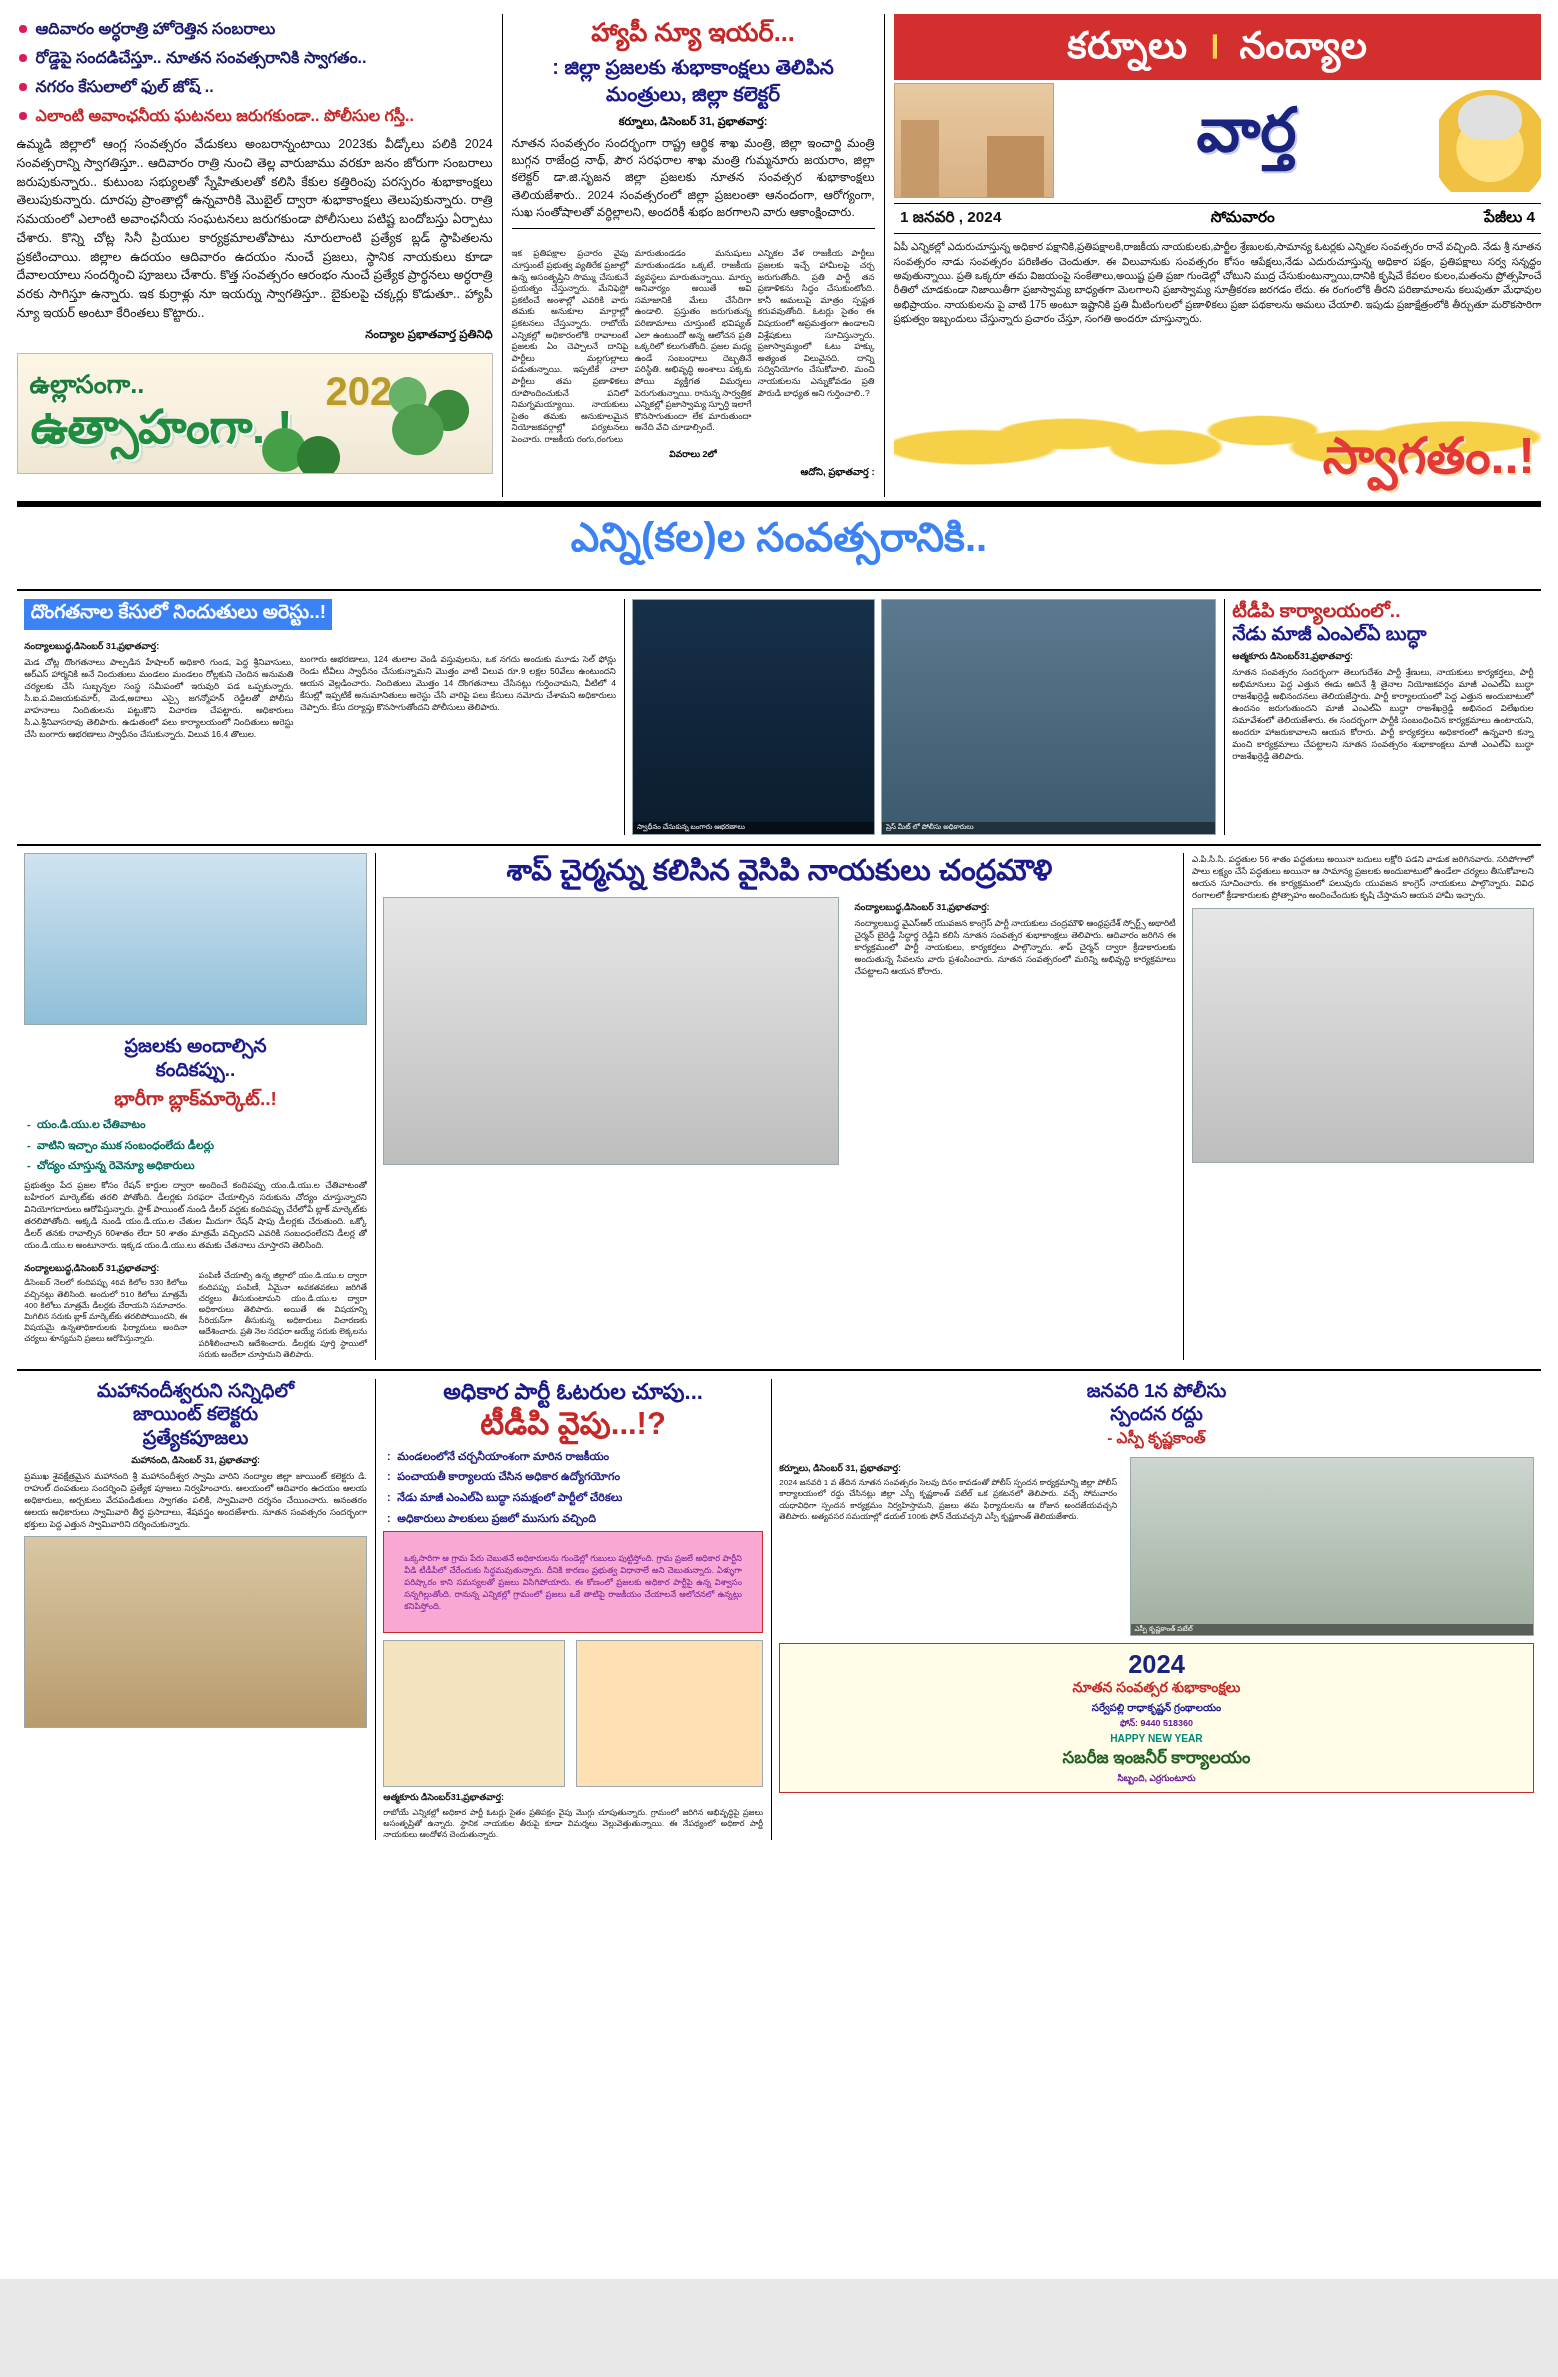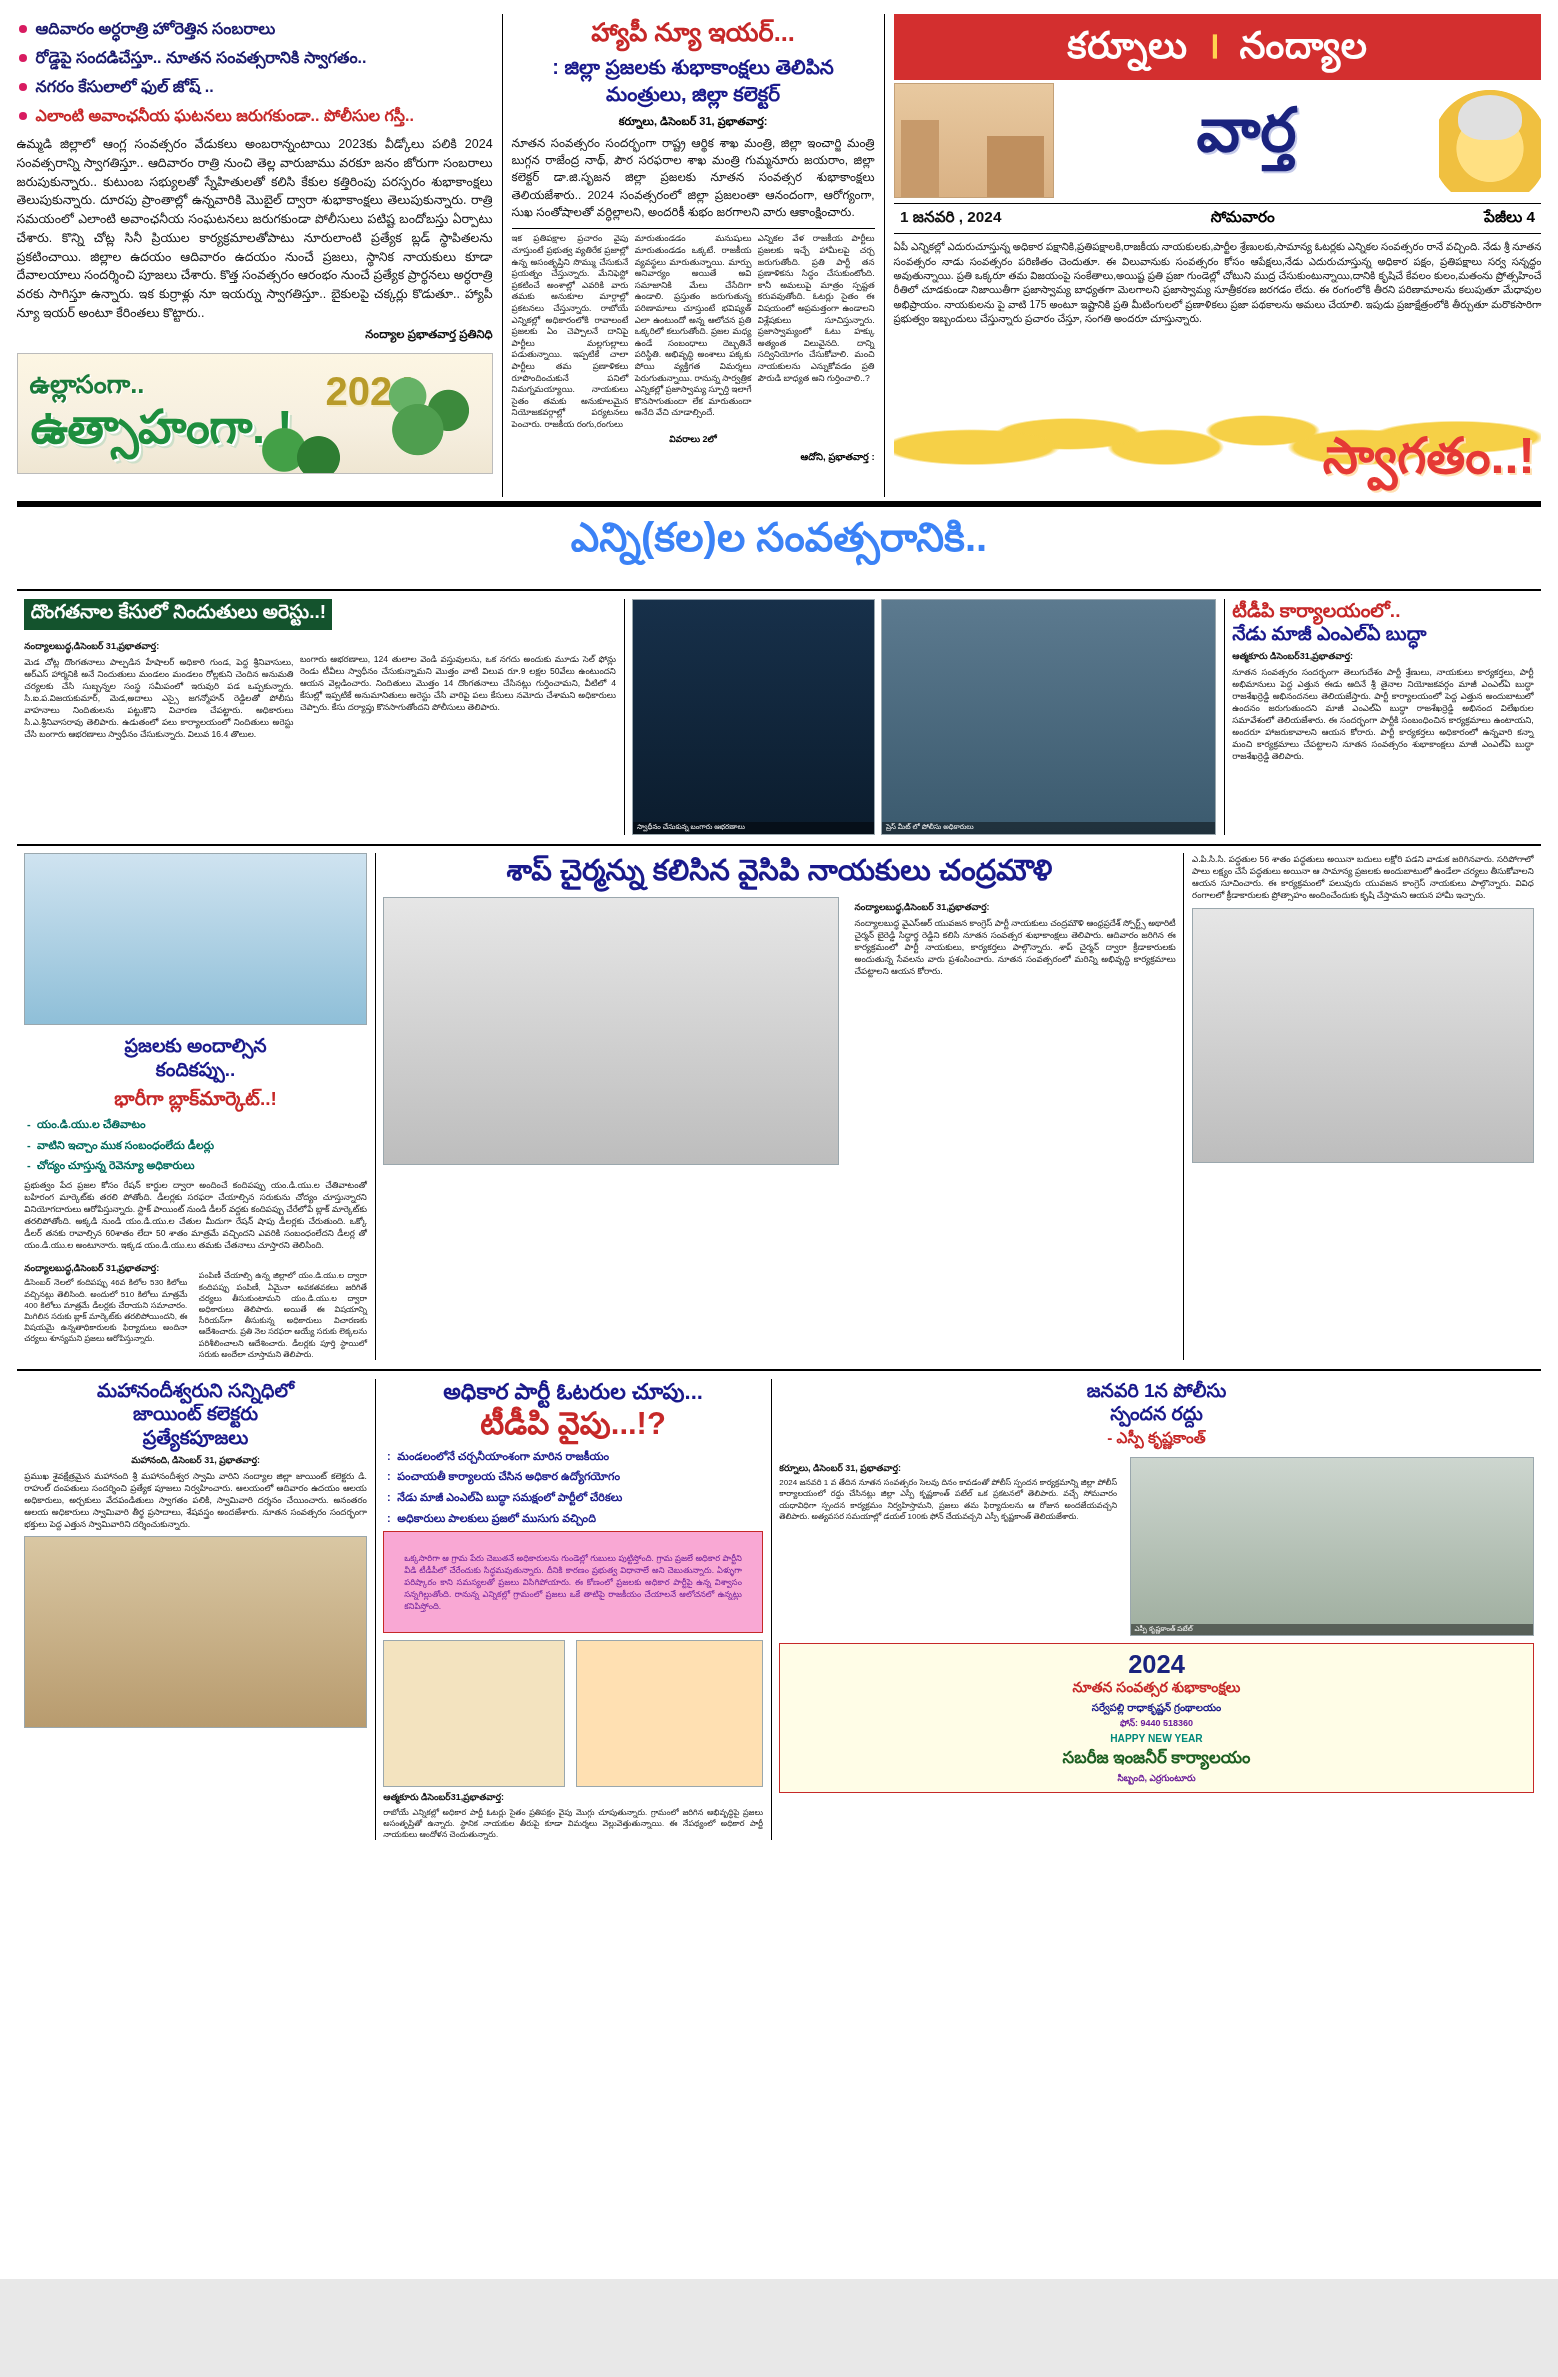--- a/index.html
+++ b/index.html
@@ -96,21 +96,21 @@
     margin-top:3.8px;
   }
   .mid-sub {
     font-size:20px; font-weight:700; color:#1a1a8c; text-align:center; line-height:1.35;
     margin-top:6.4px;
   }
   .dateline { font-size:11px; font-weight:700; text-align:center; margin:7.7px 0 5.1px; }
   .mid-body { font-size:11.8px; line-height:1.45; text-align:justify; color:#111; }
   .micro-cols {
     display:flex; gap:6.4px; margin-top:7.7px;
-    border-top:1.3px solid #000; padding-top:4px;
+    border-top:1.3px solid #000; padding-top:19px;
   }
   .micro-cols > div { flex:1; font-size:8.6px; line-height:1.35; text-align:justify; color:#111; }
   .mid-credit { text-align:right; font-size:9.6px; font-weight:700; margin-top:5.1px;}
 
   
   .masthead {
     display:flex; align-items:center; justify-content:space-between;
   }
   .mast-title {
     background:#d32f2f;
@@ -191,21 +191,21 @@
     font-size:40px; font-weight:800; color:#3b82f6;
   }
 
   
   .sec {
     display:flex; margin-top:9px; border-top:2.6px solid #000; padding-top:7.7px;
   }
   .c { padding:0 7.7px; }
   .hl-pink {
     display:inline-block;
-    background:#14532d; color:#fff; font-size:19px; font-weight:800;
+    background:#3b82f6; color:#fff; font-size:19px; font-weight:800;
     padding:2.6px 6.4px;
   }
   .hd-red { font-size:19px; font-weight:800; color:#c62828; line-height:1.25; }
   .hd-blue { font-size:19px; font-weight:800; color:#1a1a8c; line-height:1.25; }
   .dt { font-size:9px; font-weight:700; color:#111; margin:5.1px 0 2.6px; }
   .bd { font-size:8.6px; line-height:1.4; text-align:justify; color:#111; }
   .bd.sm { font-size:8px; }
   .photo {
     background:#cfd8dc; border:0.6px solid #9aa7ad; position:relative; overflow:hidden;
   }

